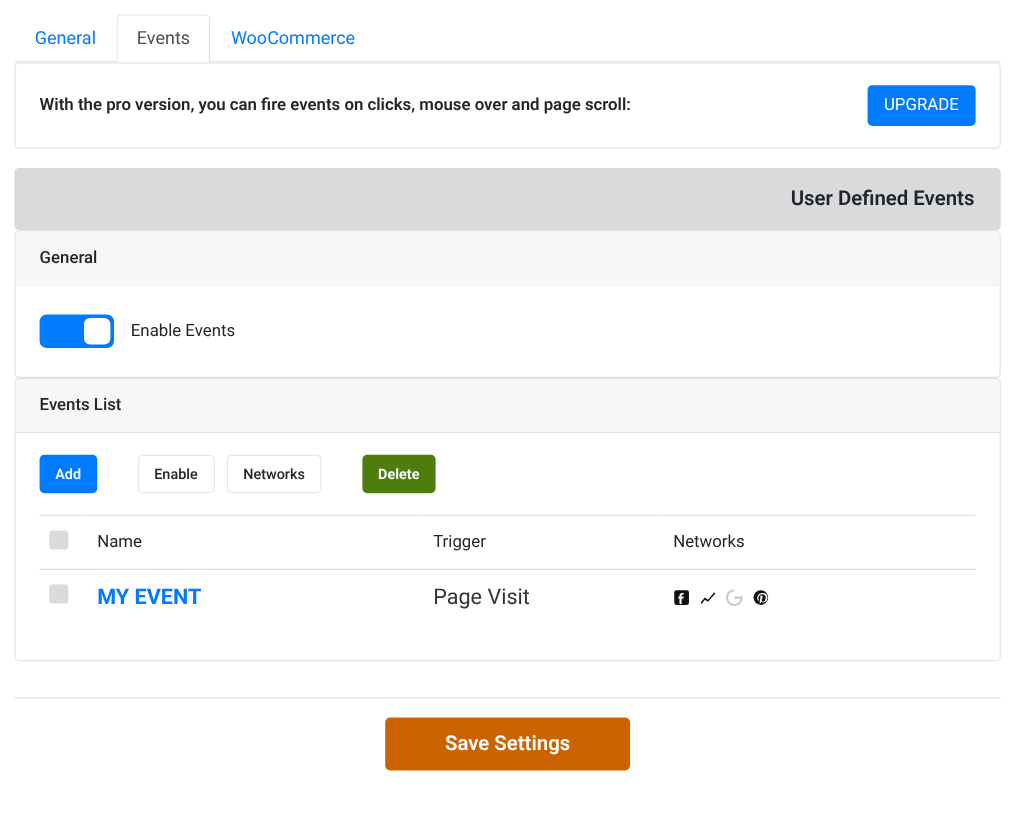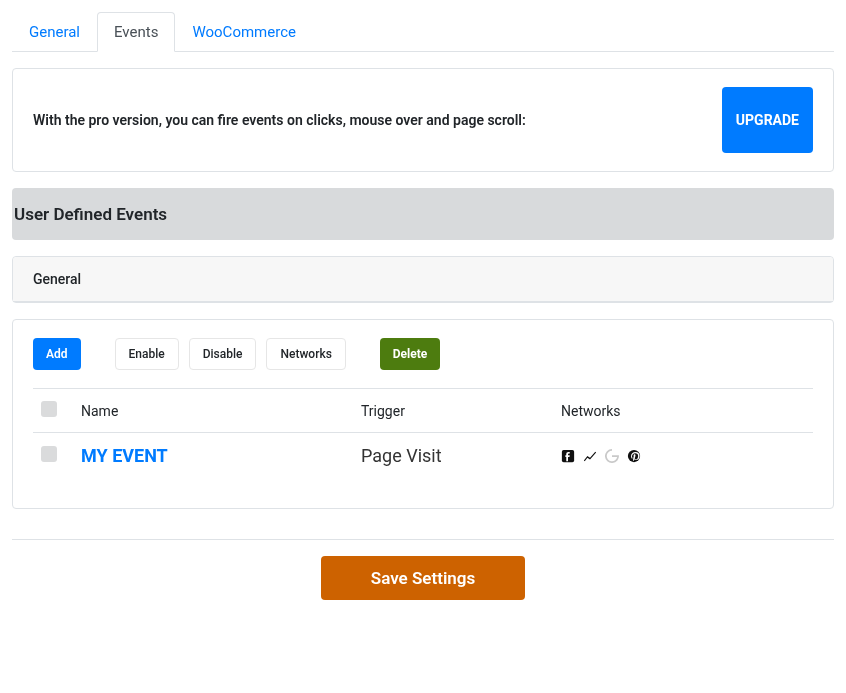--- a/index.html
+++ b/index.html
@@ -26,21 +26,21 @@
       font-size: 15px;
     }
     .tab.active {
       color: #495057;
       background: #fff;
       border-color: #dee2e6 #dee2e6 #fff;
     }
     .card {
       border: 1px solid #dee2e6;
       border-radius: 4px;
-      margin-top: 16px;
+      margin-top: 0;
       background: #fff;
     }
     .card-row {
       display: flex;
       align-items: center;
       justify-content: space-between;
       padding: 18px 20px;
     }
     .pro-text {
       font-weight: 600;
@@ -49,33 +49,34 @@
     }
     .btn {
       display: inline-block;
       padding: 8px 14px;
       border-radius: 4px;
       font-size: 12px;
       cursor: pointer;
       border: none;
       font-family: inherit;
     }
-    .btn-upgrade { background: #007bff; color: #fff; font-weight: 700; font-size: 14px; padding: 25px 14px; }
+    .btn-upgrade { background: #007bff; color: #fff; font-weight: 400; font-size: 14px; padding: 9px 14px; }
     .btn-light { background: #fff; border: 1px solid #e6e6e6; color: #212529; font-weight: 500; }
     .btn-danger { background: #4d7c0f; color: #fff; font-weight: 700; }
     .btn-add { background: #007bff; color: #fff; font-weight: 600; }
     .btn-save { background: #cd6200; color: #fff; font-weight: 600; font-size: 17px; padding: 12px 50px; border-radius: 4px; }
     .section-header {
       background: #d8dadc;
-      padding: 16px 2px;
+      padding: 16px 22px;
       margin-top: 16px;
       border-radius: 4px;
       font-size: 17px;
       font-weight: 600;
       color: #212529;
+      text-align: right;
     }
     .subcard-header {
       background: #f7f7f7;
       border-bottom: 1px solid #dee2e6;
       padding: 14px 20px;
       font-size: 14px;
       font-weight: 500;
       color: #212529;
       border-top-left-radius: 4px;
       border-top-right-radius: 4px;
@@ -152,29 +153,35 @@
   <div class="card-row">
     <div class="pro-text">With the pro version, you can fire events on clicks, mouse over and page scroll:</div>
     <button class="btn btn-upgrade">UPGRADE</button>
   </div>
 </div>
 
 <div class="section-header">User Defined Events</div>
 
 <div class="card">
   <div class="subcard-header">General</div>
+  <div class="subcard-body">
+    <div class="switch">
+      <div class="switch-knob"></div>
+    </div>
+    <div class="switch-label">Enable Events</div>
+  </div>
 </div>
 
 <div class="card">
+  <div class="subcard-header">Events List</div>
   <div class="events-body">
     <div class="btn-row">
       <button class="btn btn-add">Add</button>
       <div class="spacer-small"></div>
       <button class="btn btn-light">Enable</button>
-      <button class="btn btn-light">Disable</button>
       <button class="btn btn-light">Networks</button>
       <div class="spacer-small"></div>
       <button class="btn btn-danger">Delete</button>
     </div>
     <table class="table">
       <thead>
         <tr>
           <th class="checkbox-col">
             <span class="checkbox"></span>
           </th>

